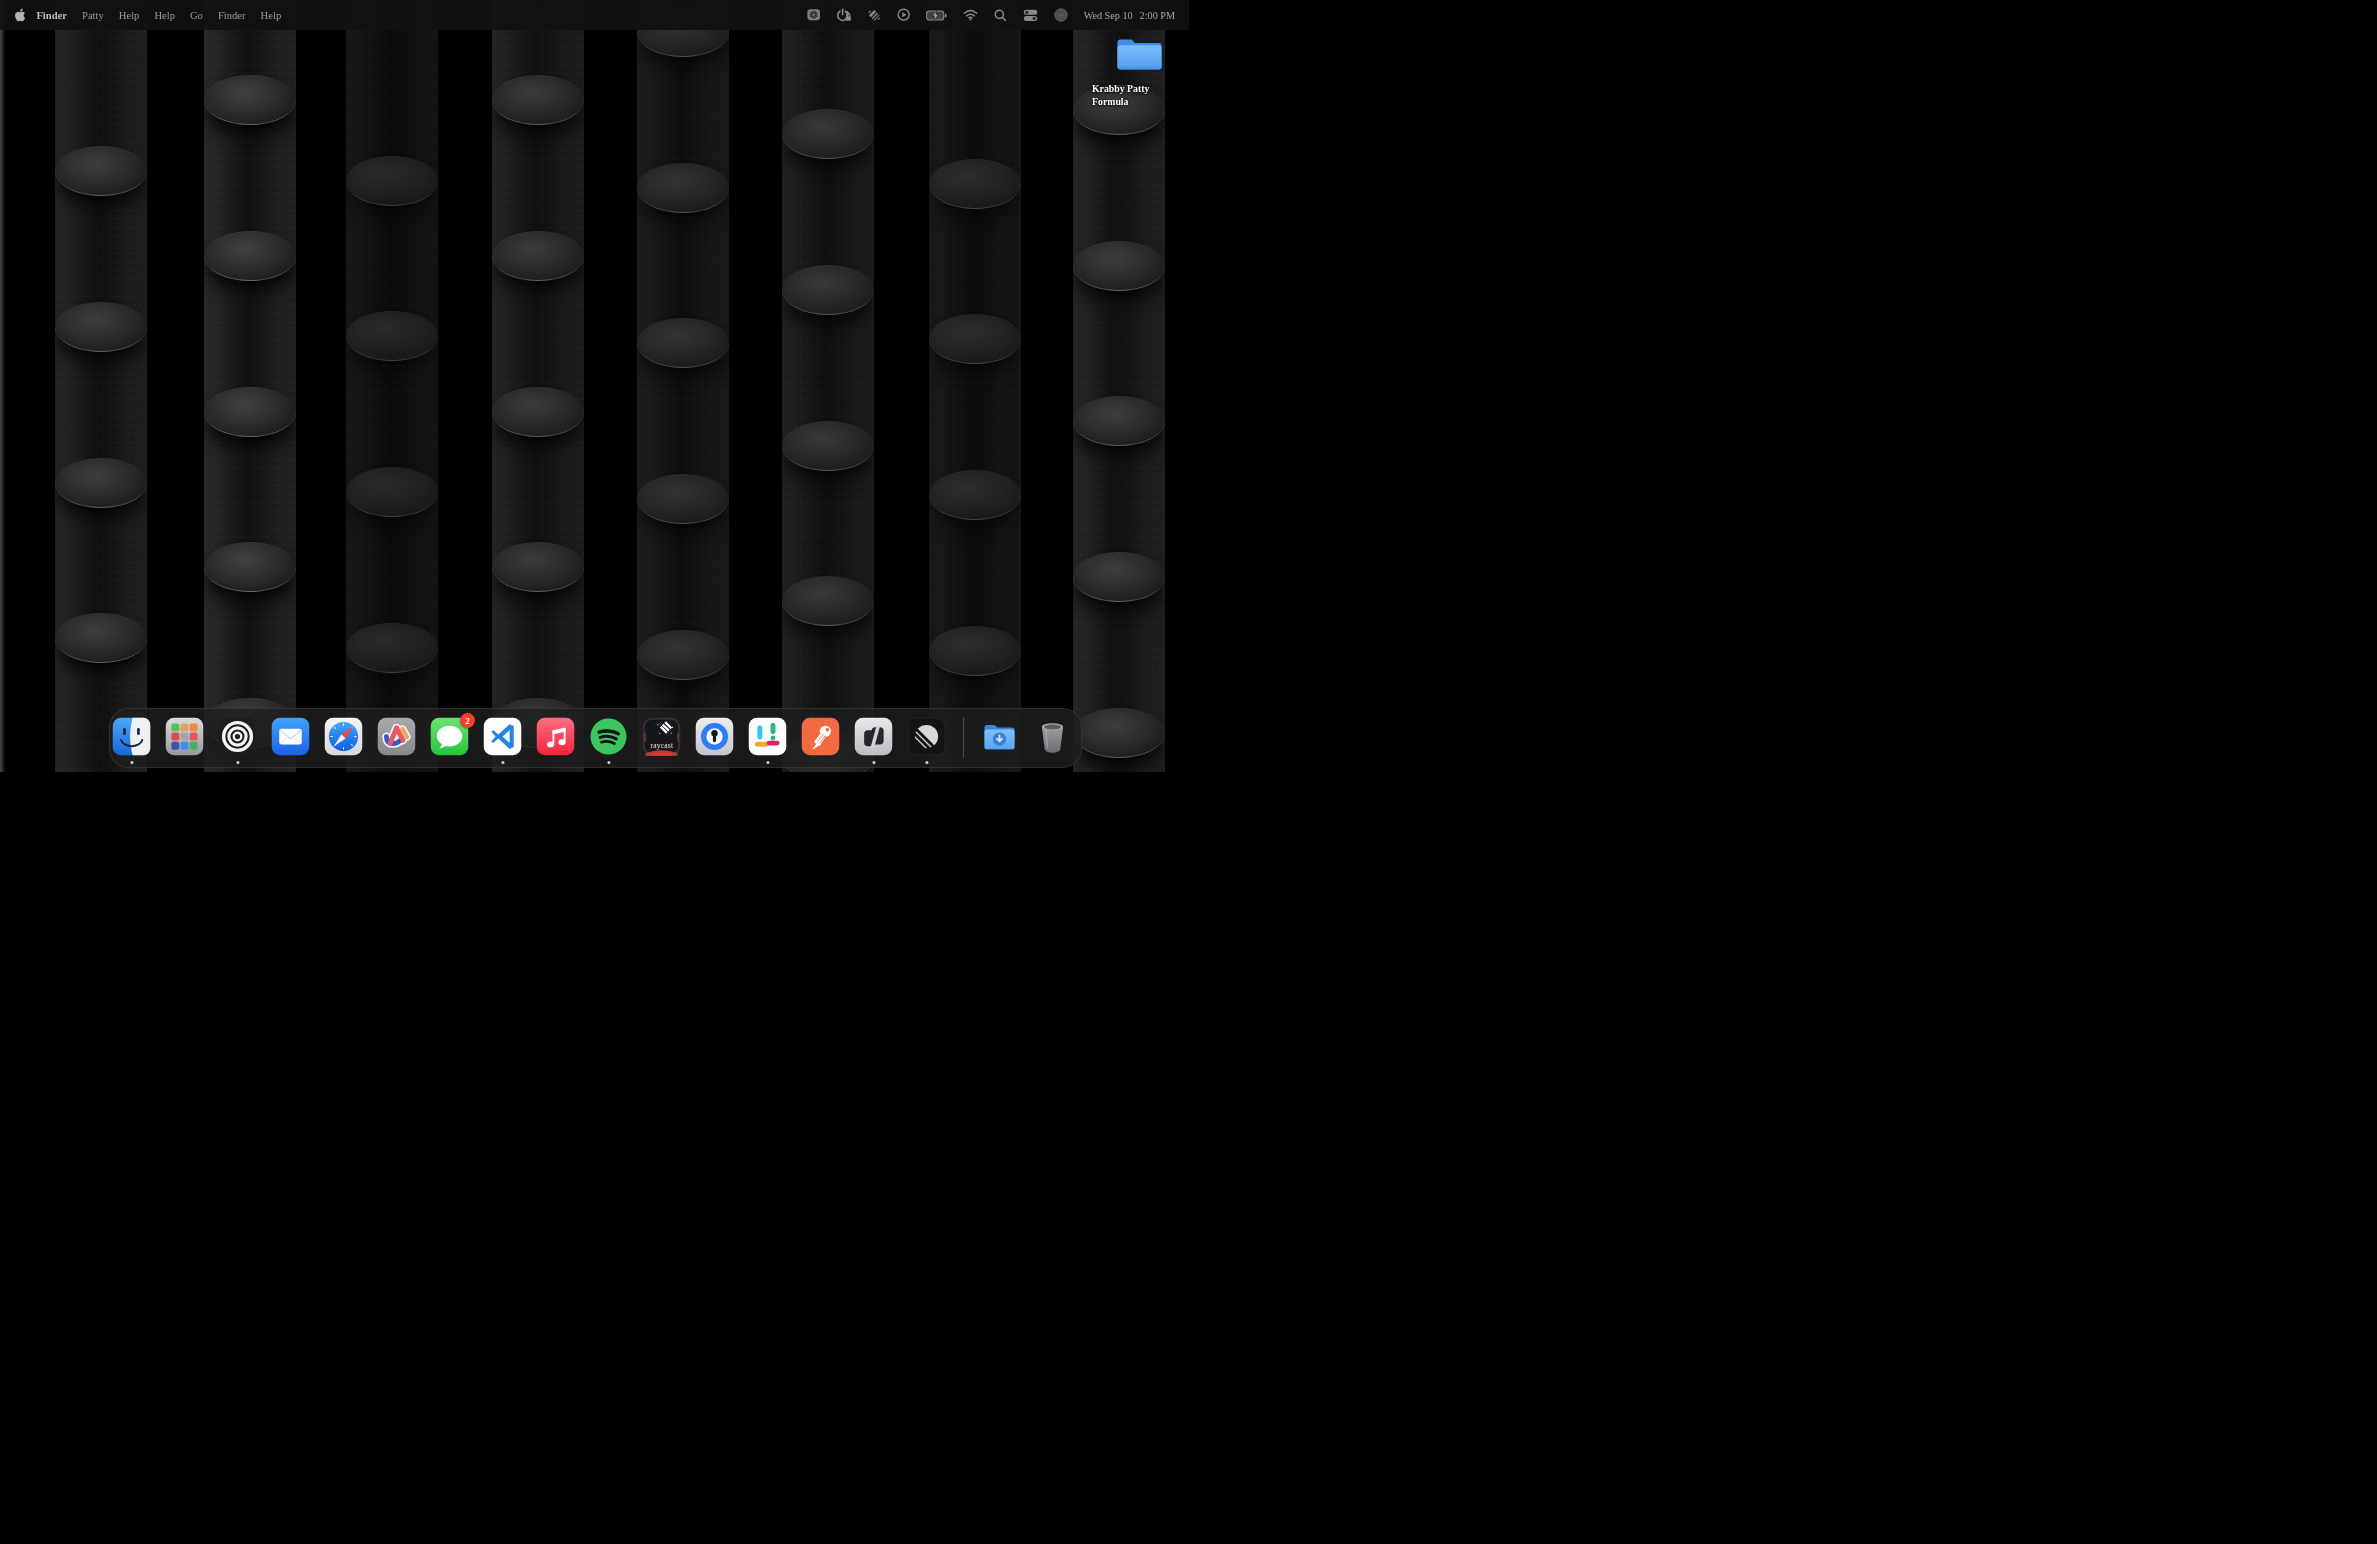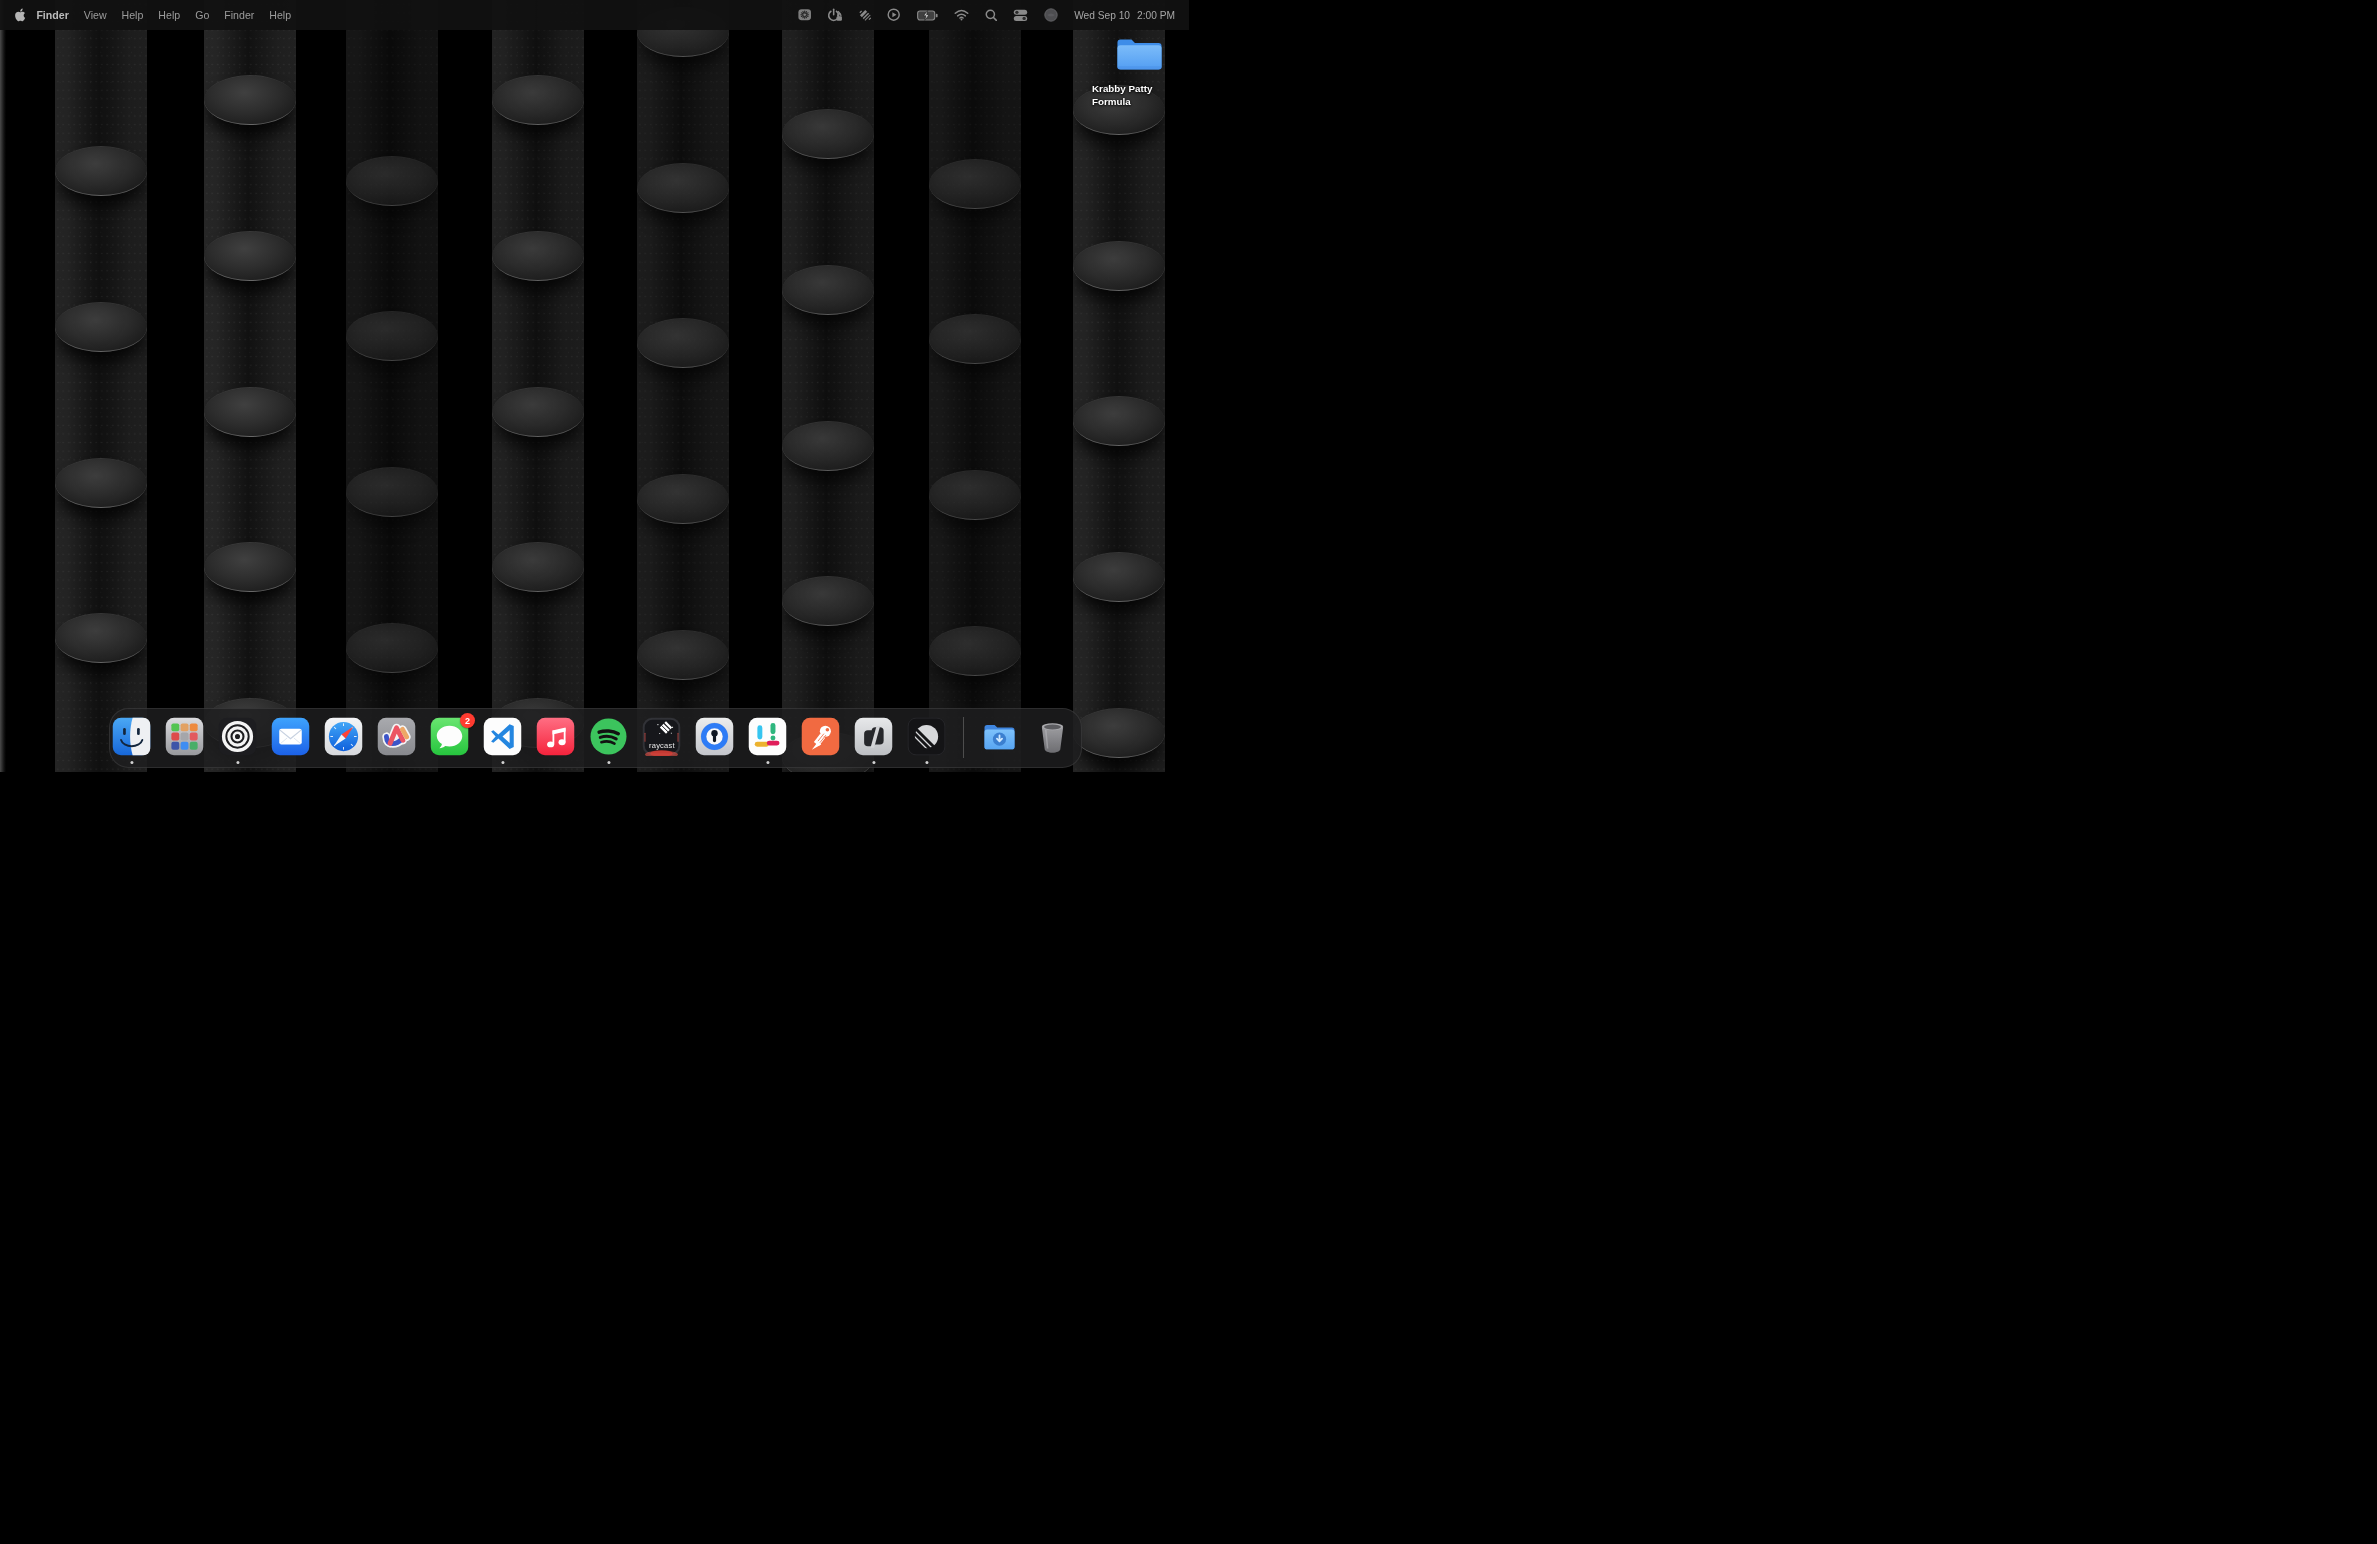--- a/index.html
+++ b/index.html
@@ -1,17 +1,17 @@
 <!DOCTYPE html>
 <html style="font-size:12.6px"><head>
 <meta charset="utf-8">
 <style>
   html,body{margin:0;padding:0;background:#000;}
   .screen{position:relative;width:1189px;height:772px;overflow:hidden;background:#b91c1c;
-          font-family:Liberation Sans, sans-serif;-webkit-user-select:none;}
+          font-family:Liberation Serif, serif;-webkit-user-select:none;}
 
   
   .wallpaper{position:absolute;inset:0;background:#000;}
   .wp-col{position:absolute;top:0;bottom:0;
     background-image:
       radial-gradient(rgba(255,255,255,.055) 0.5px, transparent 0.8px),
       radial-gradient(rgba(255,255,255,.04) 0.4px, transparent 0.7px),
       linear-gradient(90deg, rgba(110,110,110,.35) 0%, rgba(42,42,42,.88) 13%,
         rgba(17,17,17,1) 48%, rgba(33,33,33,.92) 80%, rgba(118,118,118,.28) 100%);
     background-size:5.5px 8.6px, 10.2px 15px, 100% 100%;}
@@ -112,21 +112,21 @@
     </div>
 
   <header class="menubar">
     <div class="mb-left">
       <span class="mb-apple">
         <svg width="11.8" height="14" viewBox="0 0 24 28">
             <path fill="#b5b5b5" d="M19.6,14.8c0-3.3,2.7-4.9,2.8-5c-1.5-2.2-3.9-2.5-4.7-2.6c-2-0.2-3.9,1.2-4.9,1.2c-1,0-2.6-1.2-4.2-1.1C6.4,7.4,4.4,8.6,3.3,10.5c-2.2,3.9-0.6,9.6,1.6,12.8c1.1,1.5,2.3,3.3,4,3.2c1.6-0.1,2.2-1,4.1-1c1.9,0,2.5,1,4.2,1c1.7,0,2.8-1.6,3.8-3.1c1.2-1.8,1.7-3.5,1.7-3.6C22.6,19.7,19.6,18.4,19.6,14.8z M16.4,5.1c0.9-1.1,1.5-2.6,1.3-4.1c-1.3,0.1-2.9,0.9-3.8,2c-0.8,1-1.6,2.5-1.4,4C14,7.1,15.5,6.2,16.4,5.1z"></path>
           </svg>
       </span>
       <span class="mb-item bold">Finder</span>
-      <span class="mb-item">View</span>
+      <span class="mb-item">Patty</span>
       <span class="mb-item">Help</span>
       <span class="mb-item">Help</span>
       <span class="mb-item">Go</span>
       <span class="mb-item">Finder</span>
       <span class="mb-item">Help</span>
     </div>
     <div class="mb-right">
       <span class="st-icon">
         <svg width="13.4" height="13.4" viewBox="0 0 17 17">
             <rect x=".5" y="1.5" width="16" height="14" rx="4" fill="#7d7d7d"></rect>

